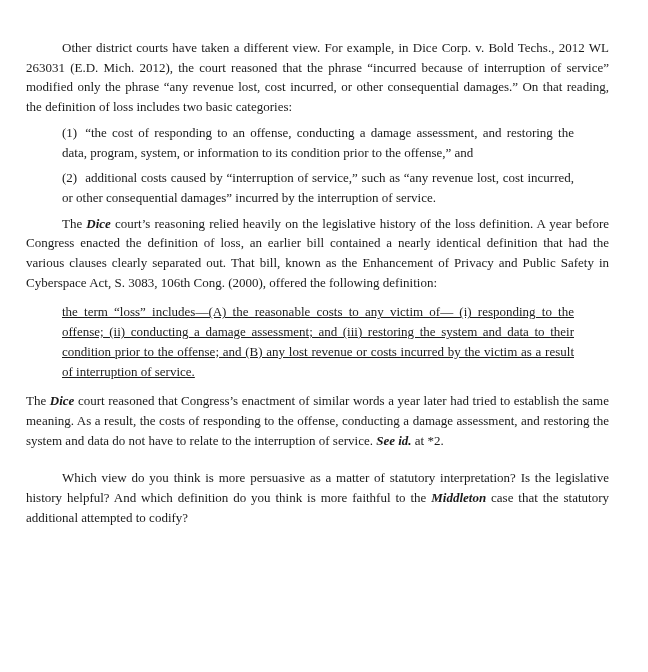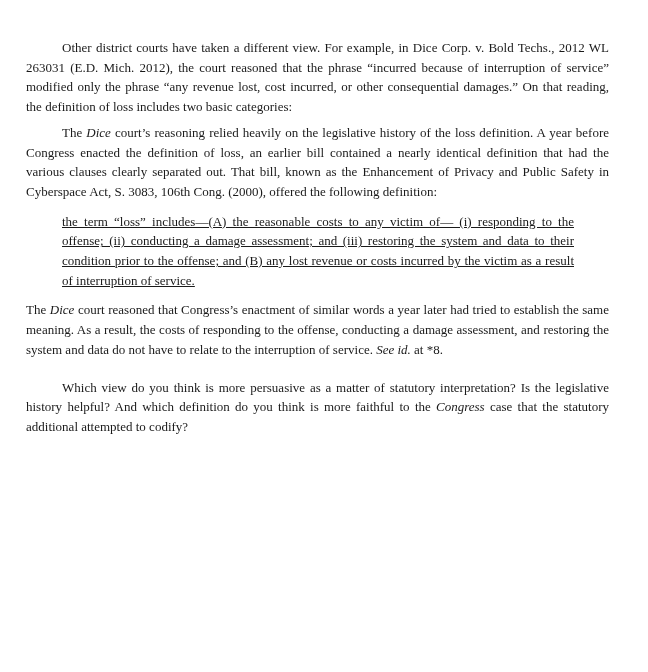--- a/index.html
+++ b/index.html
@@ -47,35 +47,38 @@
     }
     .blockquote {
       margin: 10px 35px 10px 36px;
       text-decoration: underline;
     }
     .gap-large {
       margin-top: 18px;
     }
     em, .ital {
       font-style: italic;
+      font-weight: bold;
     }
   </style>
 </head>
 <body>
 
 <div class="page">
 
   <p class="indent"><span>Other district courts have taken a different view. For example, in Dice Corp. v. Bold Techs., 2012 WL 263031 (E.D. Mich. 2012), the court reasoned that the phrase “incurred because of interruption of service” modified only the phrase “any revenue lost, cost incurred, or other consequential damages.” On that reading, the definition of loss includes two basic categories:</span></p>
 
   <div class="list">
+    <p class="list-item"><span class="list-num">(1)</span><span>“the cost of responding to an offense, conducting a damage assessment, and restoring the data, program, system, or information to its condition prior to the offense,” and</span></p>
+    <p class="list-item"><span class="list-num">(2)</span><span>additional costs caused by “interruption of service,” such as “any revenue lost, cost incurred, or other consequential damages” incurred by the interruption of service.</span></p>
   </div>
 
   <p class="indent"><span>The </span><em>Dice</em><span> court’s reasoning relied heavily on the legislative history of the loss definition. A year before Congress enacted the definition of loss, an earlier bill contained a nearly identical definition that had the various clauses clearly separated out. That bill, known as the Enhancement of Privacy and Public Safety in Cyberspace Act, S. 3083, 106th Cong. (2000), offered the following definition:</span></p>
 
   <div class="blockquote">
     <p>the term “loss” includes—(A) the reasonable costs to any victim of— (i) responding to the offense; (ii) conducting a damage assessment; and (iii) restoring the system and data to their condition prior to the offense; and (B) any lost revenue or costs incurred by the victim as a result of interruption of service.</p>
   </div>
 
-  <p><span>The </span><em>Dice</em><span> court reasoned that Congress’s enactment of similar words a year later had tried to establish the same meaning. As a result, the costs of responding to the offense, conducting a damage assessment, and restoring the system and data do not have to relate to the interruption of service. </span><em>See id.</em><span> at *8.</span></p>
+  <p><span>The </span><em>Dice</em><span> court reasoned that Congress’s enactment of similar words a year later had tried to establish the same meaning. As a result, the costs of responding to the offense, conducting a damage assessment, and restoring the system and data do not have to relate to the interruption of service. </span><em>See id.</em><span> at *2.</span></p>
 
-  <p class="indent gap-large"><span>Which view do you think is more persuasive as a matter of statutory interpretation? Is the legislative history helpful? And which definition do you think is more faithful to the </span><em>Congress</em><span> case that the statutory additional attempted to codify?</span></p>
+  <p class="indent gap-large"><span>Which view do you think is more persuasive as a matter of statutory interpretation? Is the legislative history helpful? And which definition do you think is more faithful to the </span><em>Middleton</em><span> case that the statutory additional attempted to codify?</span></p>
 
 </div>
 
 </body></html>

